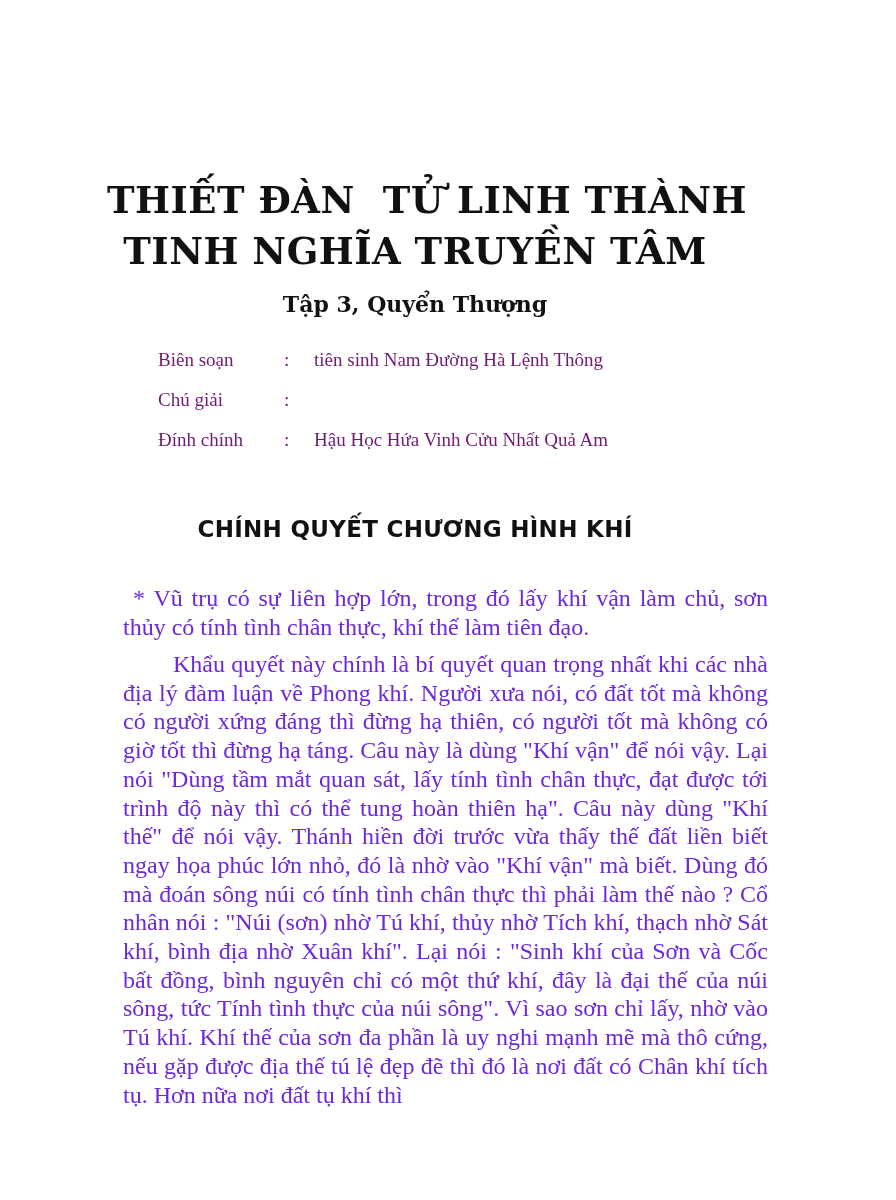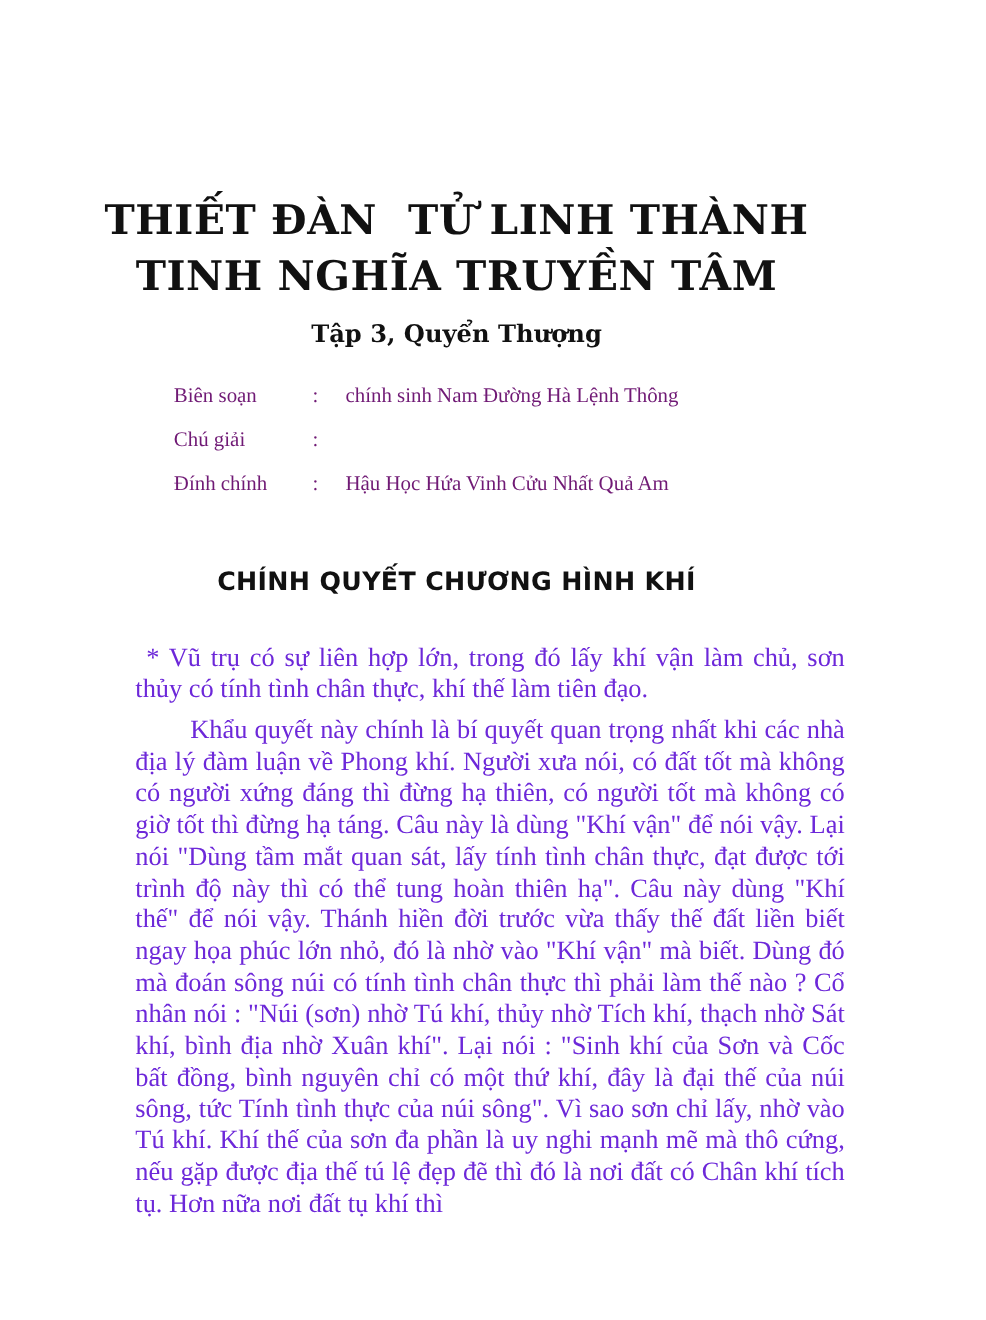--- a/index.html
+++ b/index.html
@@ -3,21 +3,21 @@
   <meta charset="utf-8">
   <style>
     html, body { margin: 0; padding: 0; background: #ffffff; }
     body { width: 896px; height: 1200px; position: relative; overflow: hidden; color: #111; }
     .page { position: absolute; left: 0; top: 0; width: 896px; height: 1200px; }
     .title {
       position: absolute; left: 0; width: 830px; text-align: center;
       font-family: "DejaVu Serif", serif; font-weight: bold; font-size: 37px;
       letter-spacing: 0.5px; color: #111; white-space: nowrap;
     }
-    .title.l1 { top: 178px; }
+    .title.l1 { top: 178px; padding-left: 12px; }
     .title.l1 .gap { display: inline-block; width: 28px; }
     .title.l2 { top: 229px; }
     .subtitle {
       position: absolute; top: 291px; left: 0; width: 830px; text-align: center;
       font-family: "DejaVu Serif", serif; font-weight: bold; font-size: 22px; color: #111;
     }
     .credits { position: absolute; left: 158px; top: 349px; }
     .credit-row {
       height: 40px; display: flex; align-items: baseline;
       font-family: "Liberation Serif", serif; font-size: 19px; color: #701a75;
@@ -49,21 +49,21 @@
   <div class="title l1">
     <span>THIẾT ĐÀN</span><span class="gap"></span><span>TỬ LINH THÀNH</span>
   </div>
   <div class="title l2">TINH NGHĨA TRUYỀN TÂM</div>
   <div class="subtitle">Tập 3, Quyển Thượng</div>
 
   <div class="credits">
     <div class="credit-row">
       <span class="credit-label">Biên soạn</span>
       <span class="credit-colon">:</span>
-      <span class="credit-value">chính sinh Nam Đường Hà Lệnh Thông</span>
+      <span class="credit-value">tiên sinh Nam Đường Hà Lệnh Thông</span>
     </div>
     <div class="credit-row">
       <span class="credit-label">Chú giải</span>
       <span class="credit-colon">:</span>
     </div>
     <div class="credit-row">
       <span class="credit-label">Đính chính</span>
       <span class="credit-colon">:</span>
       <span class="credit-value">Hậu Học Hứa Vinh Cửu Nhất Quả Am</span>
     </div>

